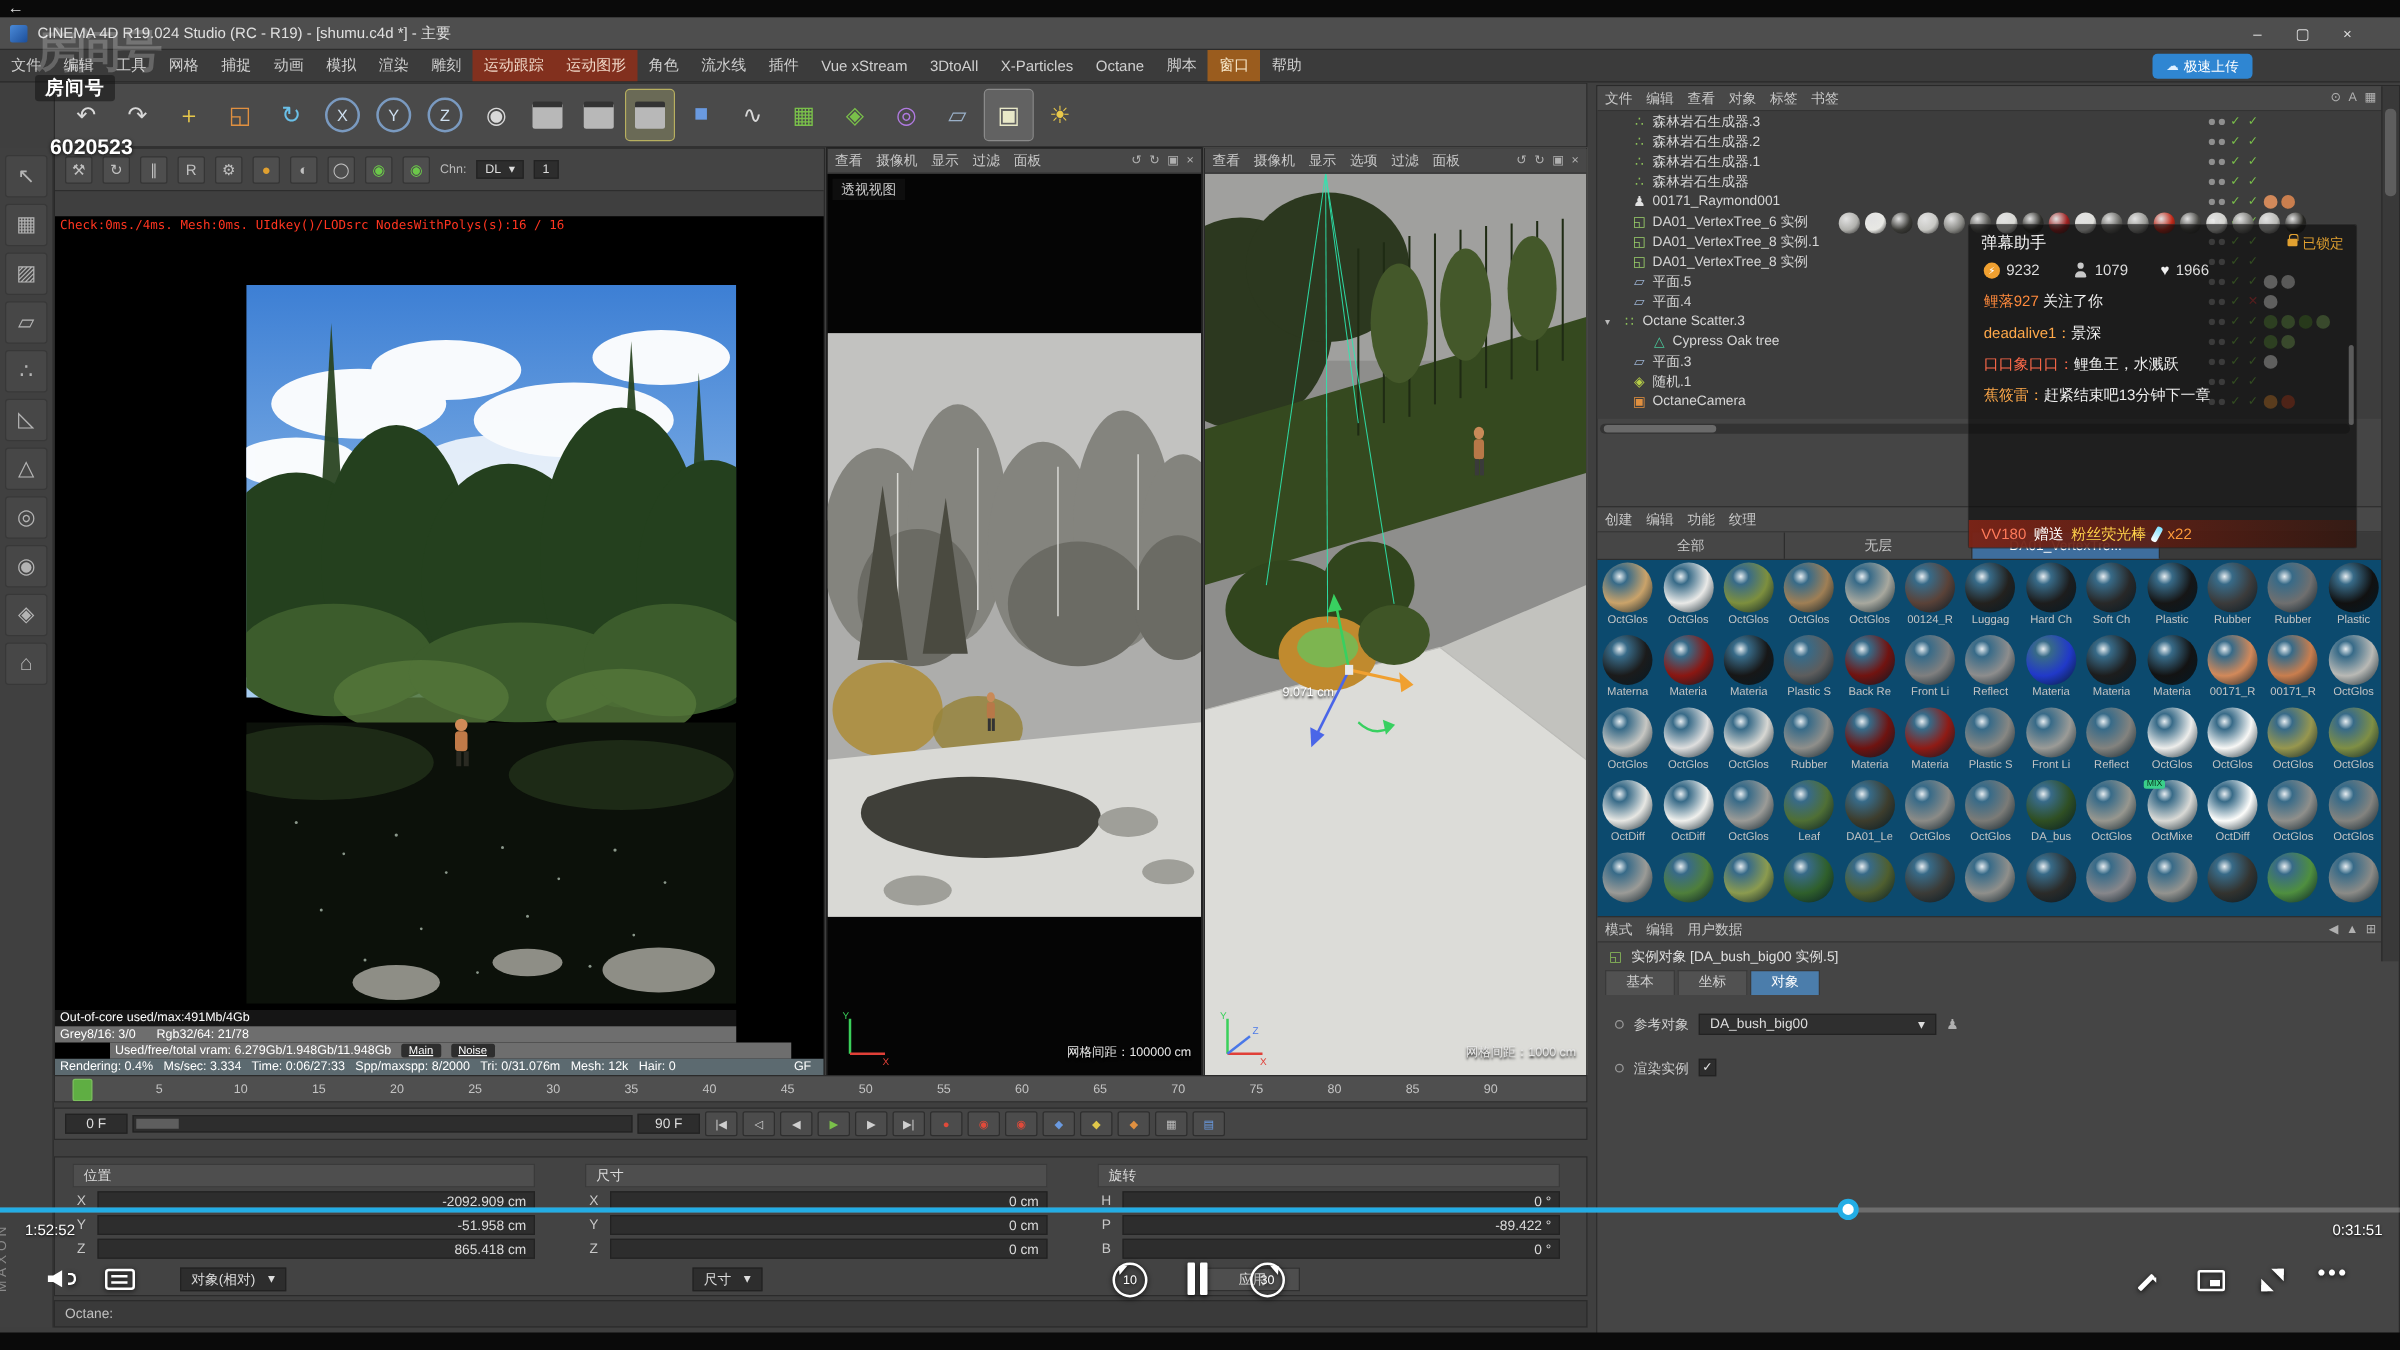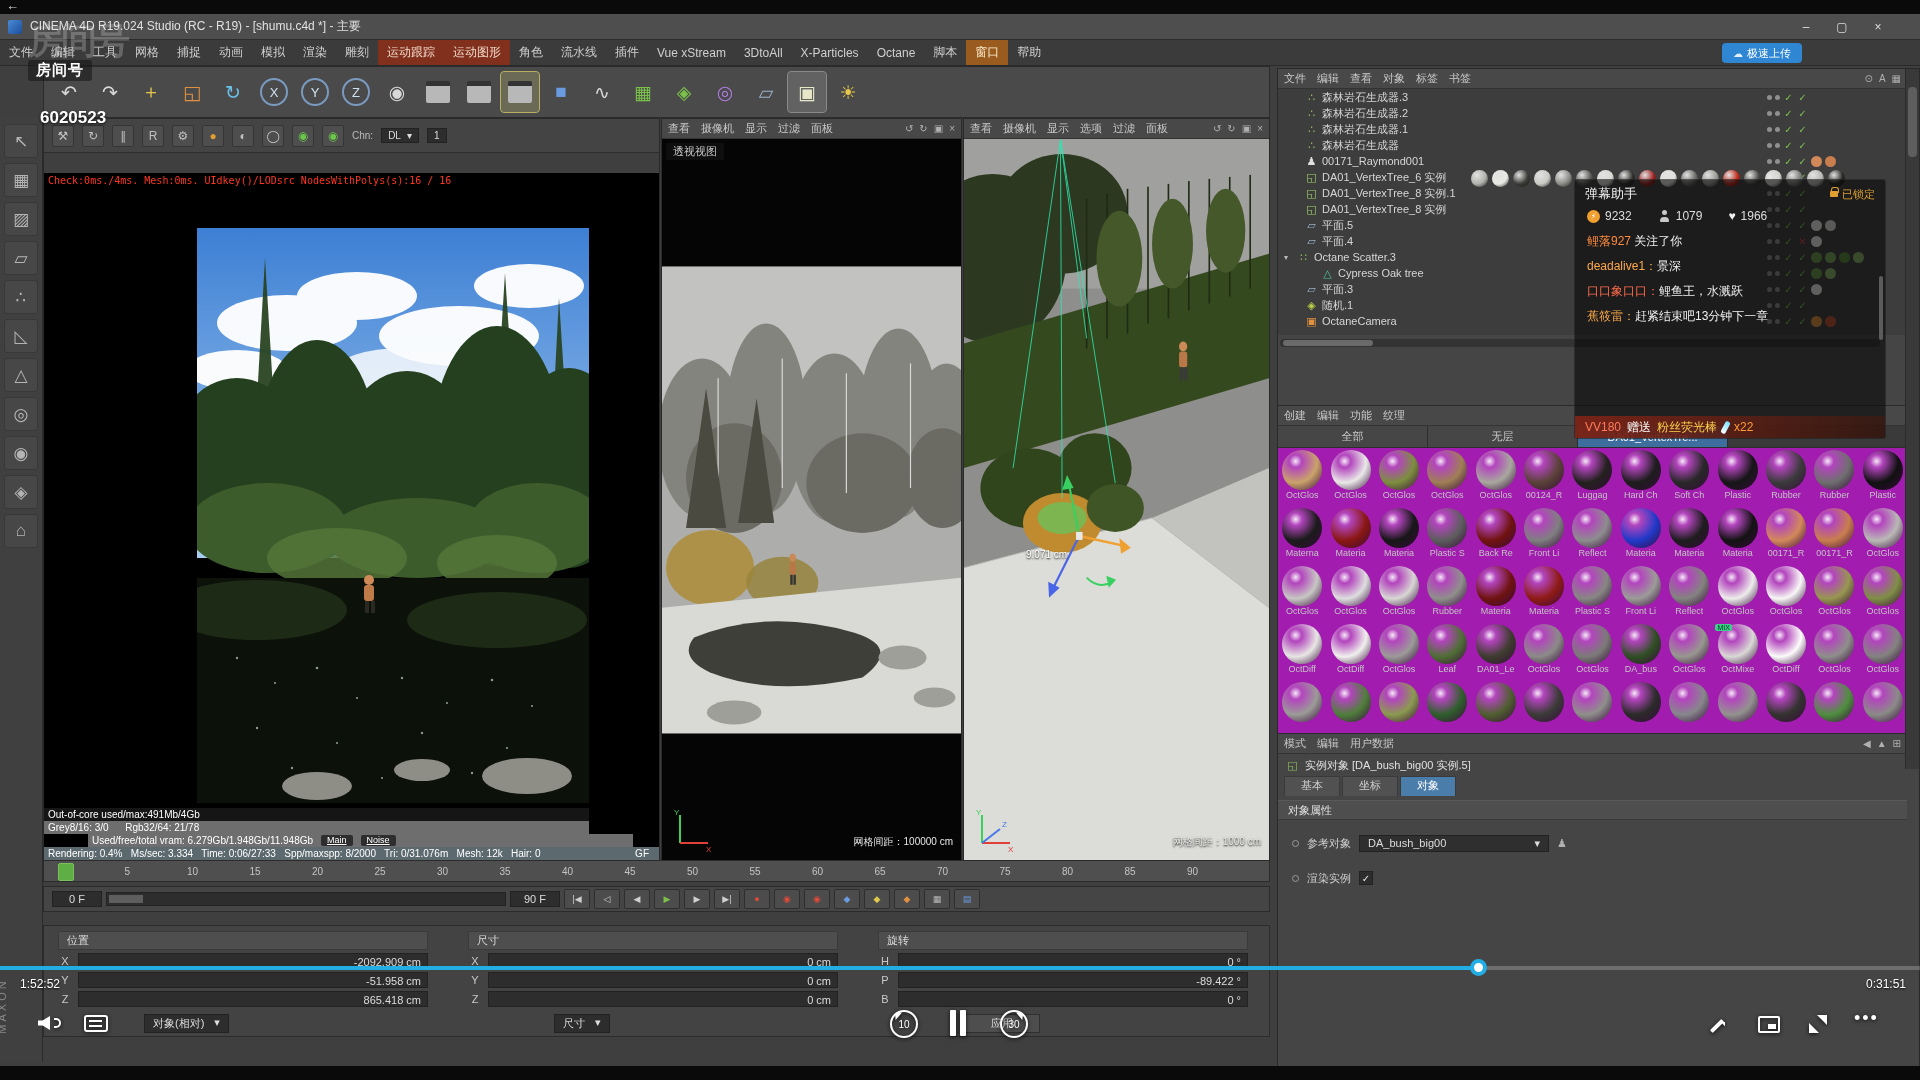--- a/index.html
+++ b/index.html
@@ -107,21 +107,21 @@
   #sphere-strip { position:absolute; left:193px; top:101px; display:flex; gap:4px; z-index:2; }
   .strip-sphere { width:17px; height:17px; border-radius:50%;
     background:radial-gradient(circle at 35% 30%, rgba(255,255,255,.85), var(--c,#888) 55%, rgba(0,0,0,.6) 100%); }
 
   #mat-mgr { position:absolute; left:0; top:336px; width:629px; height:328px; border-top:1px solid #2a2a2a; }
   #mat-tabs { height:22px; display:flex; background:#3a3a3a; border-bottom:1px solid #2d2d2d; }
   .mat-tab { width:150px; display:flex; align-items:center; justify-content:center; font-size:11px; color:#c8c8c8;
     background:#464646; border-right:1px solid #2d2d2d; overflow:hidden; white-space:nowrap; }
   .mat-tab.active { background:#3e6e9e; color:#fff; }
   #mat-grid { position:absolute; left:0; top:42px; width:629px; height:286px; display:grid;
-    grid-template-columns:repeat(13,1fr); grid-auto-rows:58px; background:#a21caf; overflow:hidden; }
+    grid-template-columns:repeat(13,1fr); grid-auto-rows:58px; background:#0c4a6e; overflow:hidden; }
   .mat-cell { position:relative; display:flex; flex-direction:column; align-items:center; }
   .mat-sphere { width:40px; height:40px; border-radius:50%; margin-top:2px;
     background:radial-gradient(circle at 34% 28%, rgba(255,255,255,.9) 0%, rgba(255,255,255,.18) 16%, var(--c,#888) 55%, rgba(0,0,0,.65) 100%); }
   .mat-label { font-size:9px; color:#c4c4c4; max-width:46px; overflow:hidden; white-space:nowrap; text-overflow:ellipsis; }
   .mat-badge { position:absolute; left:2px; top:2px; background:#3acf8a; color:#06381c; font-size:7px; padding:0 2px; border-radius:2px; }
   .mat-badge:empty { display:none; }
 
   #attr-mgr { position:absolute; left:0; top:664px; width:629px; height:348px; border-top:1px solid #2a2a2a; background:#454545; }
   #attr-obj-line { height:22px; display:flex; align-items:center; gap:6px; padding:0 8px; font-size:11px; color:#e0e0e0; }
   #attr-obj-line .obj-ico { color:#8cc05a; }
@@ -1436,21 +1436,20 @@
       </div>
       <div id="attr-tabs">
 
           <span class="attr-tab">基本</span>
 
           <span class="attr-tab">坐标</span>
 
           <span class="attr-tab active">对象</span>
 
       </div>
-      <div id="attr-section">对象属性</div>
       <div class="attr-row">
         <span class="attr-bullet"></span>
         <span>参考对象</span>
         <span class="attr-field">
           <span>DA_bush_big00</span>
           <span>▾</span>
         </span>
         <span class="attr-mini-ic">♟</span>
       </div>
       <div class="attr-row">
@@ -1597,20 +1596,23 @@
       <span class="cdrop">
         <span>尺寸</span>
         <span>▾</span>
       </span>
     </div>
     <div class="cbottom" style="left:920px;">
       <span class="cbtnapply">应用</span>
     </div>
   </div>
 
+  <div class="abs" id="status-strip">
+    <span>Octane:</span>
+  </div>
   <div class="abs" id="bottom-strip"></div>
 
   <div class="abs" id="danmaku">
     <div class="dm-header">
       <span class="dm-title">弹幕助手</span>
       <span class="dm-lock">
         <span class="lock-ic"></span>
         <span>已锁定</span>
       </span>
     </div>

